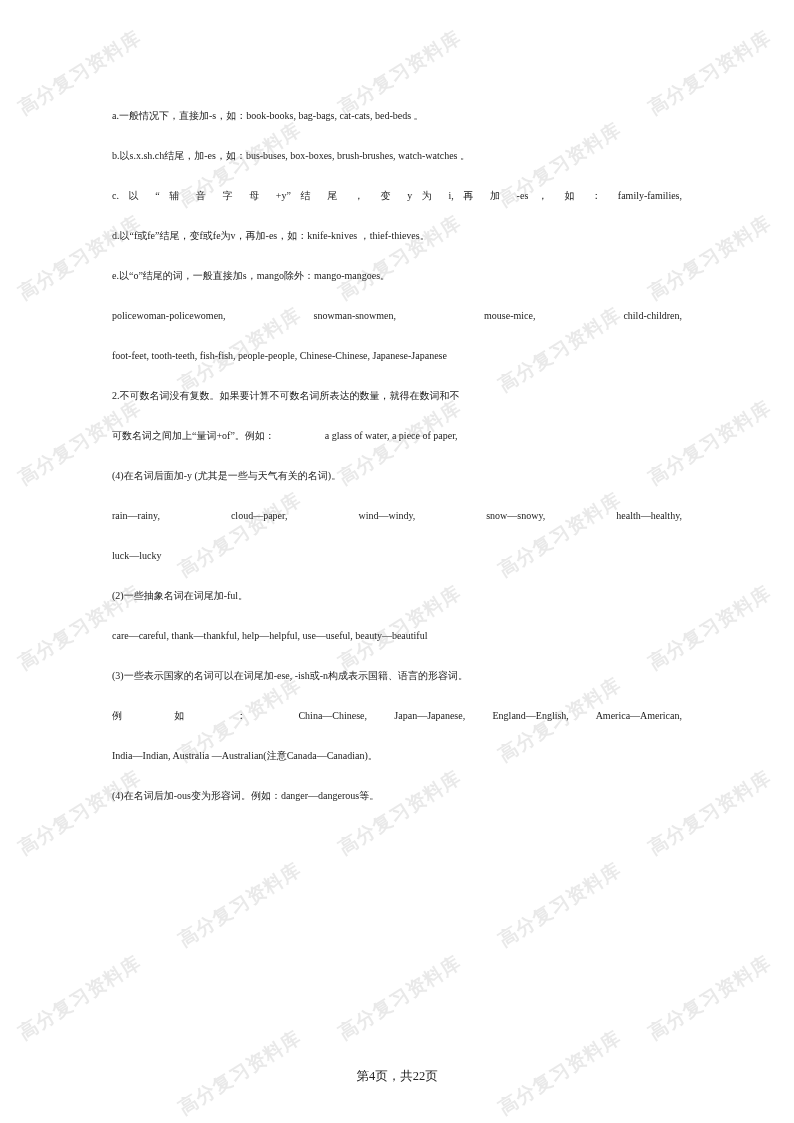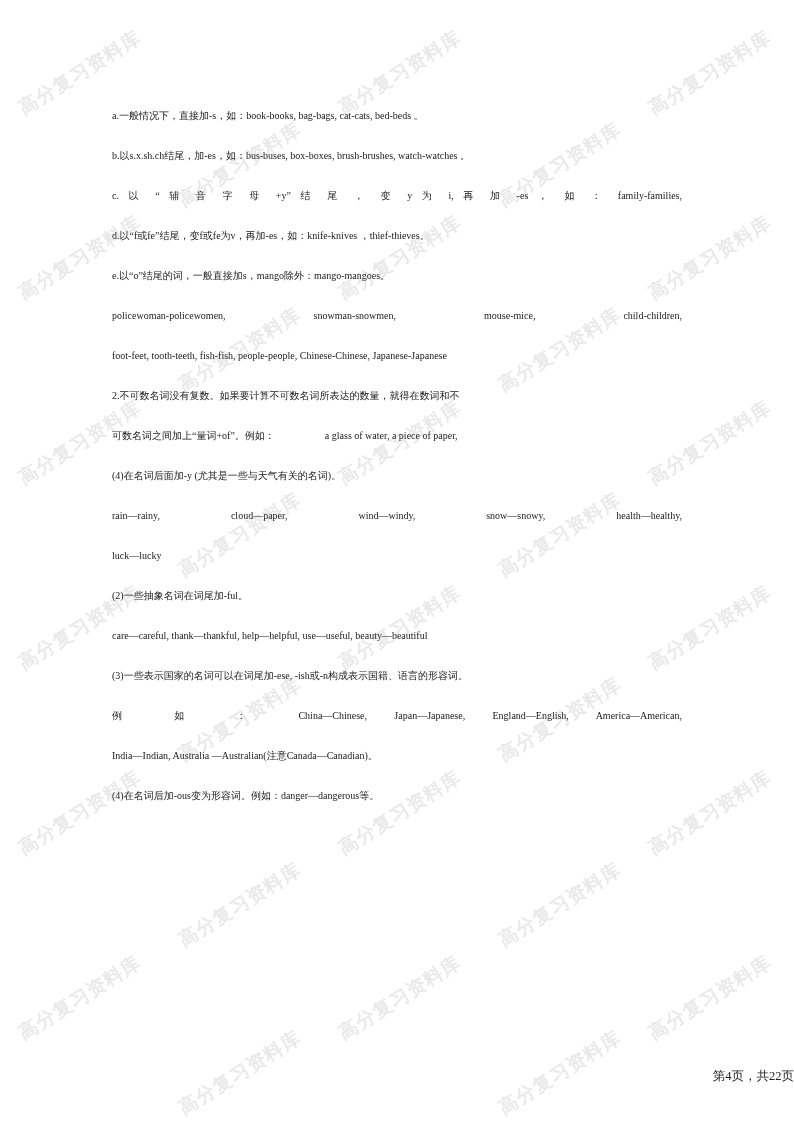--- a/index.html
+++ b/index.html
@@ -55,21 +55,21 @@
     text-align-last: justify;
   }
   .bold {
     font-weight: normal;
   }
   .footer {
     position: absolute;
     bottom: 38px;
     left: 0;
     width: 794px;
-    text-align: right;
+    text-align: center;
     font-size: 12.5px;
     color: #222;
     font-family: "Liberation Serif", serif;
     z-index: 6;
   }
 </style>
 </head>
 <body>
 
 <div class="page">

